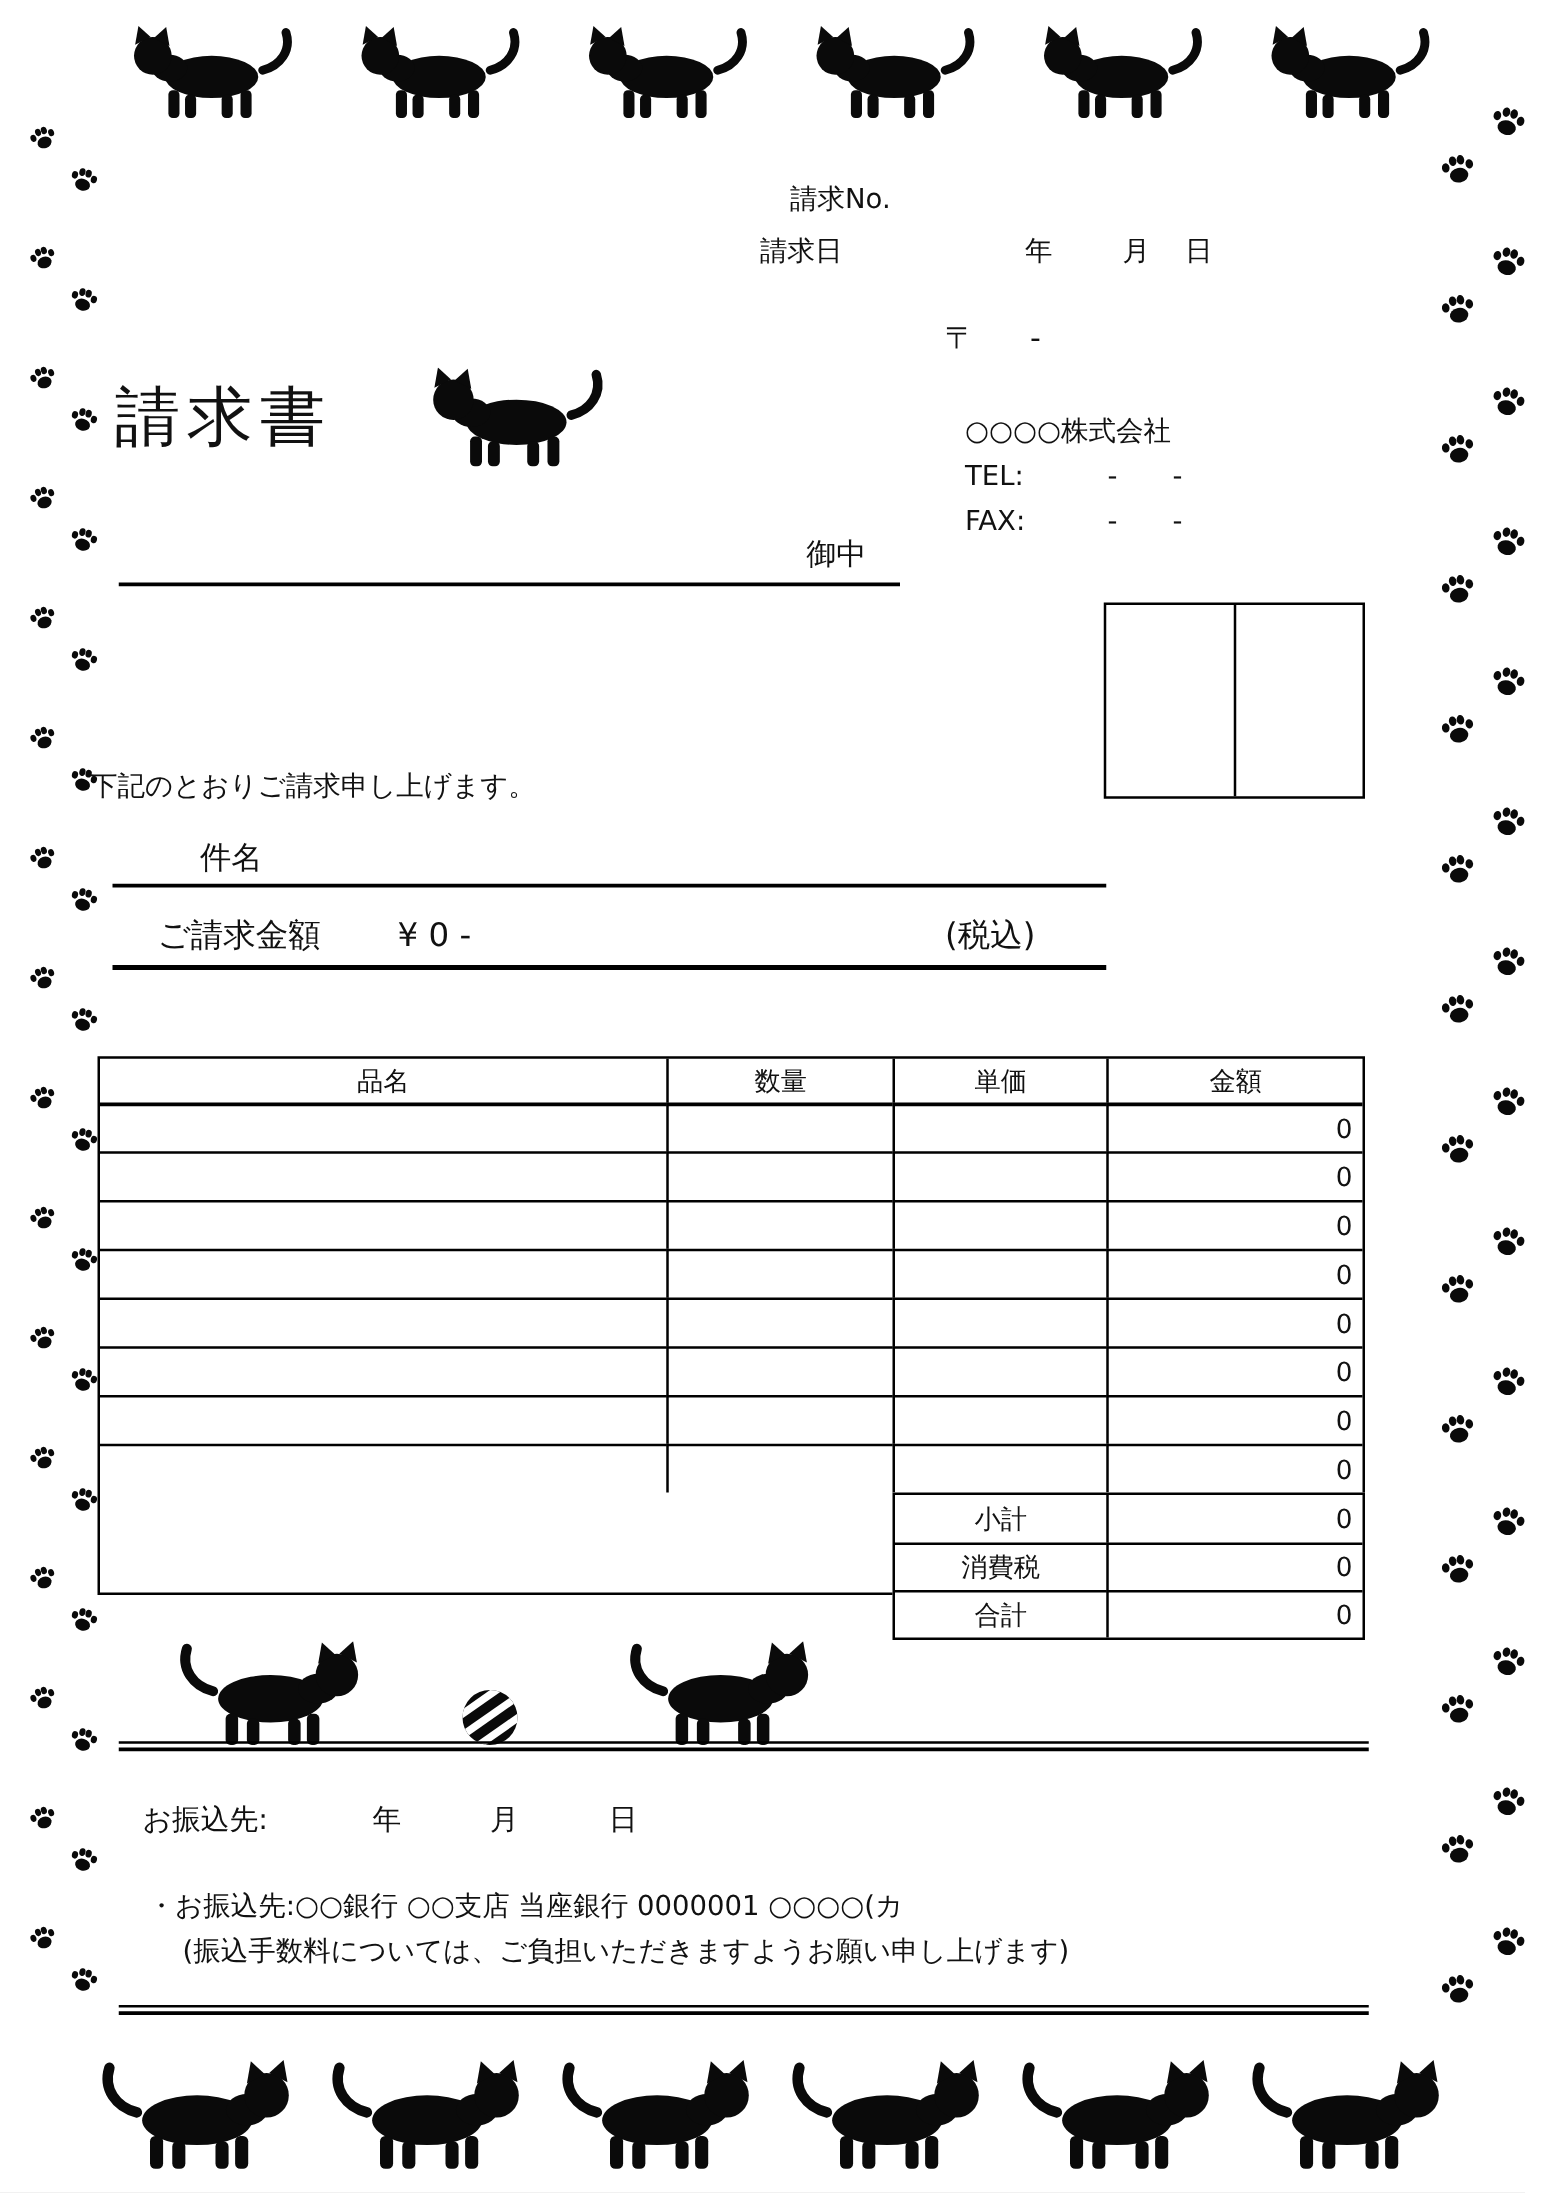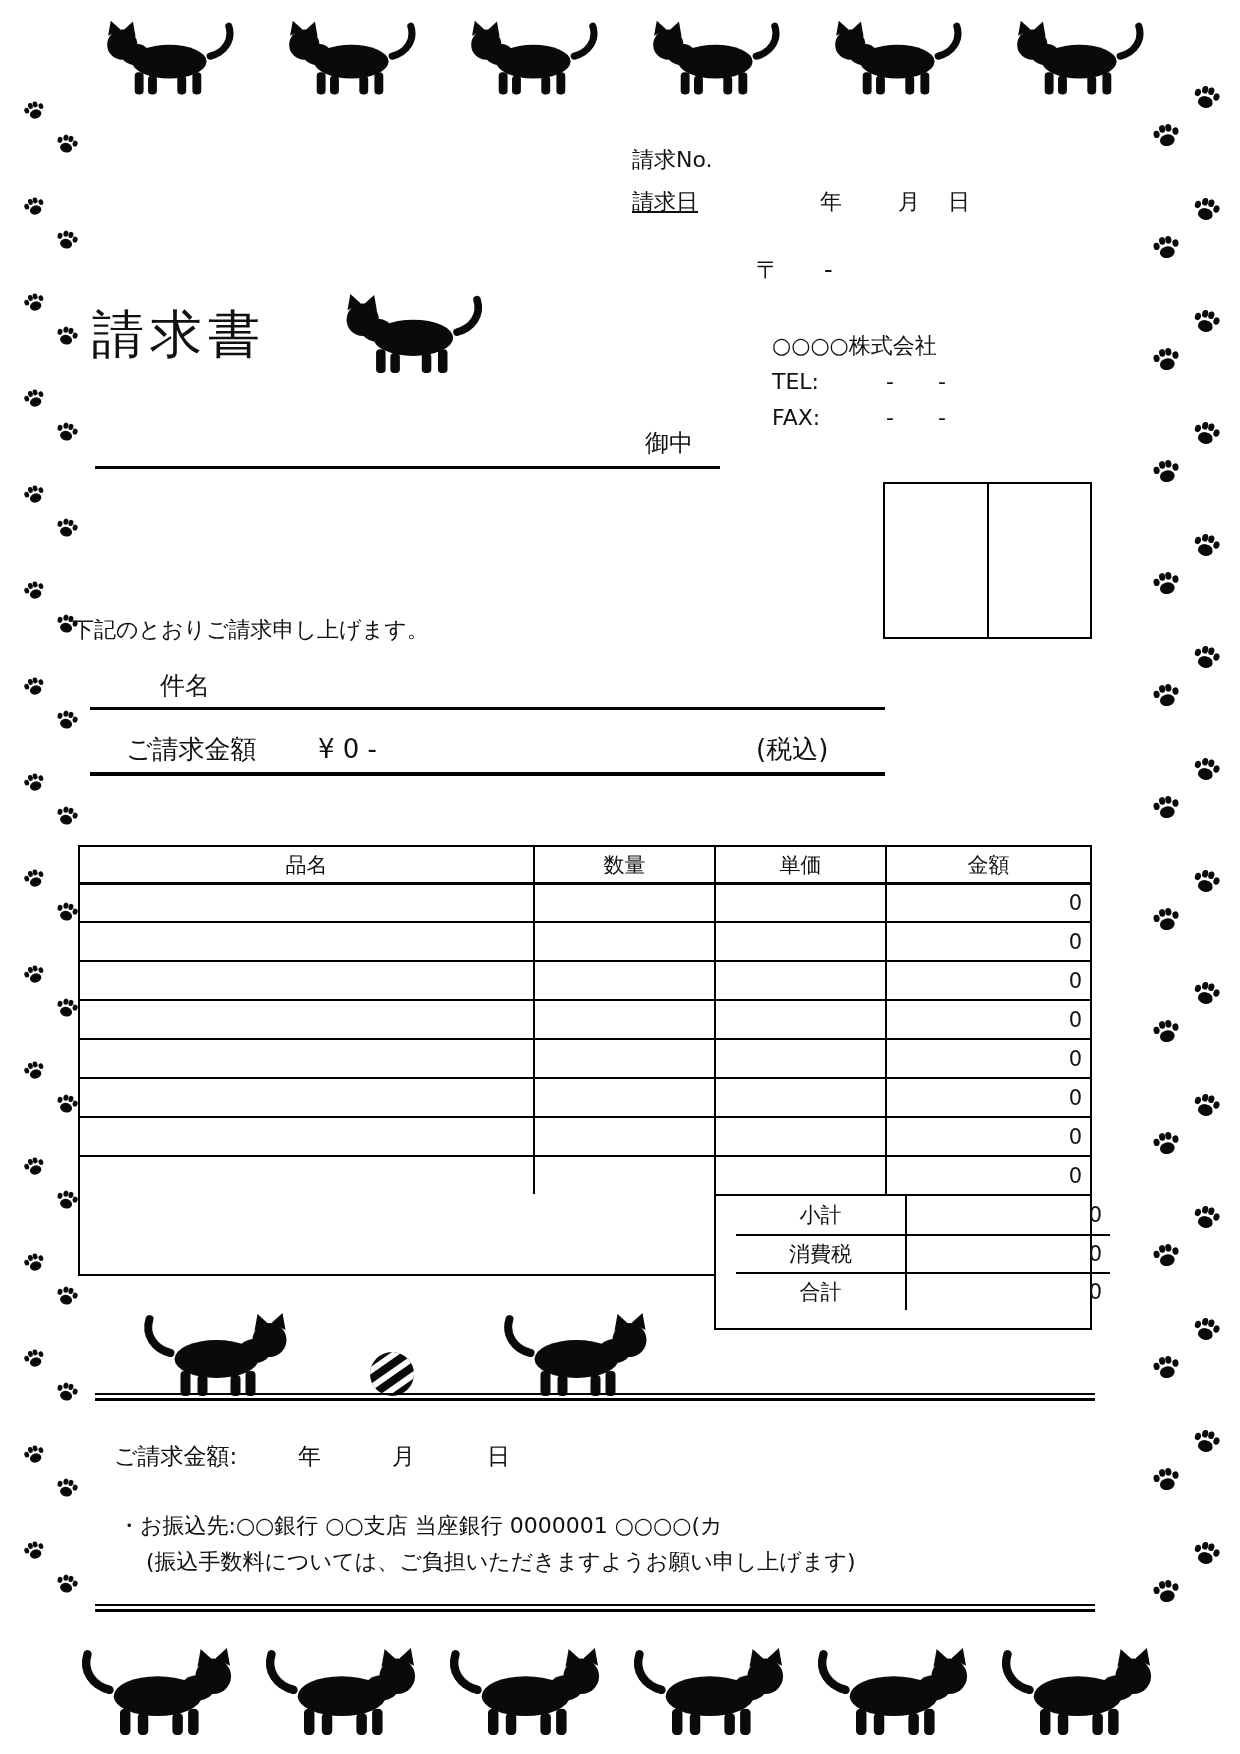--- a/index.html
+++ b/index.html
@@ -24,22 +24,22 @@
     background:#fff;
   }
   .tbl .c{display:flex;align-items:center;}
   .tbl .th{justify-content:center;font-size:21px;}
   .tbl .bl{border-left:2px solid #000;}
   .tbl .bt2{border-top:2px solid #000;}
   .tbl .bt3{border-top:3px solid #000;}
   .tbl .amt{justify-content:flex-end;padding-right:8px;font-size:21px;}
   
   .sum{
-    position:absolute;left:714px;top:1194px;width:378px;height:136px;border:2px solid #000;
-    display:grid;grid-template-columns:169px 205px;grid-template-rows:repeat(3,38px);background:#fff;padding-left:20px;
+    position:absolute;left:714px;top:1194px;width:378px;height:118px;border:2px solid #000;
+    display:grid;grid-template-columns:169px 205px;grid-template-rows:repeat(3,38px);background:#fff;
   }
   .sum .c{display:flex;align-items:center;font-size:21px;}
   .sum .lbl{justify-content:center;}
   .sum .val{justify-content:flex-end;padding-right:8px;border-left:2px solid #000;}
   .sum .bt2{border-top:2px solid #000;}
   .doc-title{font-size:52px;letter-spacing:6px;margin-top:12px;} .fs22{font-size:22px;} .fs23{font-size:23px;}
   .fs24{font-size:24px;} .fs25{font-size:25px;} .fs26{font-size:26px;}
 </style>
 </head>
 <body>
@@ -901,21 +901,21 @@
             <ellipse cx="3.5" cy="9.5" rx="2.7" ry="3.3"></ellipse>
             <ellipse cx="9.2" cy="5.6" rx="2.7" ry="3.4"></ellipse>
             <ellipse cx="14.8" cy="5.6" rx="2.7" ry="3.4"></ellipse>
             <ellipse cx="20.5" cy="9.5" rx="2.7" ry="3.3"></ellipse>
           </g>
         </svg>
       </div>
     </div>
 
   <div class="abs fs22" style="left:632px;top:146px;">請求No.</div>
-  <div class="abs fs22" style="left:632px;top:188px;text-decoration:underline;">請求日</div>
+  <div class="abs fs22" style="left:608px;top:188px;">請求日</div>
   <div class="abs fs22" style="left:820px;top:188px;">年</div>
   <div class="abs fs22" style="left:898px;top:188px;">月</div>
   <div class="abs fs22" style="left:948px;top:188px;">日</div>
 
   <div class="abs fs24" style="left:756px;top:255px;">〒</div>
   <div class="abs fs24" style="left:824px;top:255px;">-</div>
 
   <div class="abs fs22" style="left:772px;top:332px;">○○○○株式会社</div>
   <div class="abs fs22" style="left:772px;top:368px;">TEL:</div>
   <div class="abs fs22" style="left:886px;top:368px;">-</div>
@@ -1050,21 +1050,21 @@
           <ellipse cx="112" cy="38" rx="16" ry="12"></ellipse>
           <circle cx="127" cy="27" r="17"></circle>
           <polygon points="112,18 115,1 126,11"></polygon>
           <polygon points="129,10 140,0 143,17"></polygon>
         </g>
       </svg>
     </div>
 
   <div class="dline" style="left:95px;top:1393px;width:1000px;"></div>
 
-  <div class="abs fs23" style="left:114px;top:1442px;">ご請求金額:</div>
+  <div class="abs fs23" style="left:114px;top:1442px;">お振込先:</div>
   <div class="abs fs23" style="left:298px;top:1442px;">年</div>
   <div class="abs fs23" style="left:392px;top:1442px;">月</div>
   <div class="abs fs23" style="left:487px;top:1442px;">日</div>
 
   <div class="abs fs22" style="left:118px;top:1512px;">・お振込先:○○銀行 ○○支店  当座銀行 0000001 ○○○○(カ</div>
   <div class="abs fs22" style="left:146px;top:1548px;">(振込手数料については、ご負担いただきますようお願い申し上げます)</div>
 
   <div class="dline" style="left:95px;top:1604px;width:1000px;"></div>
 
 </div>

